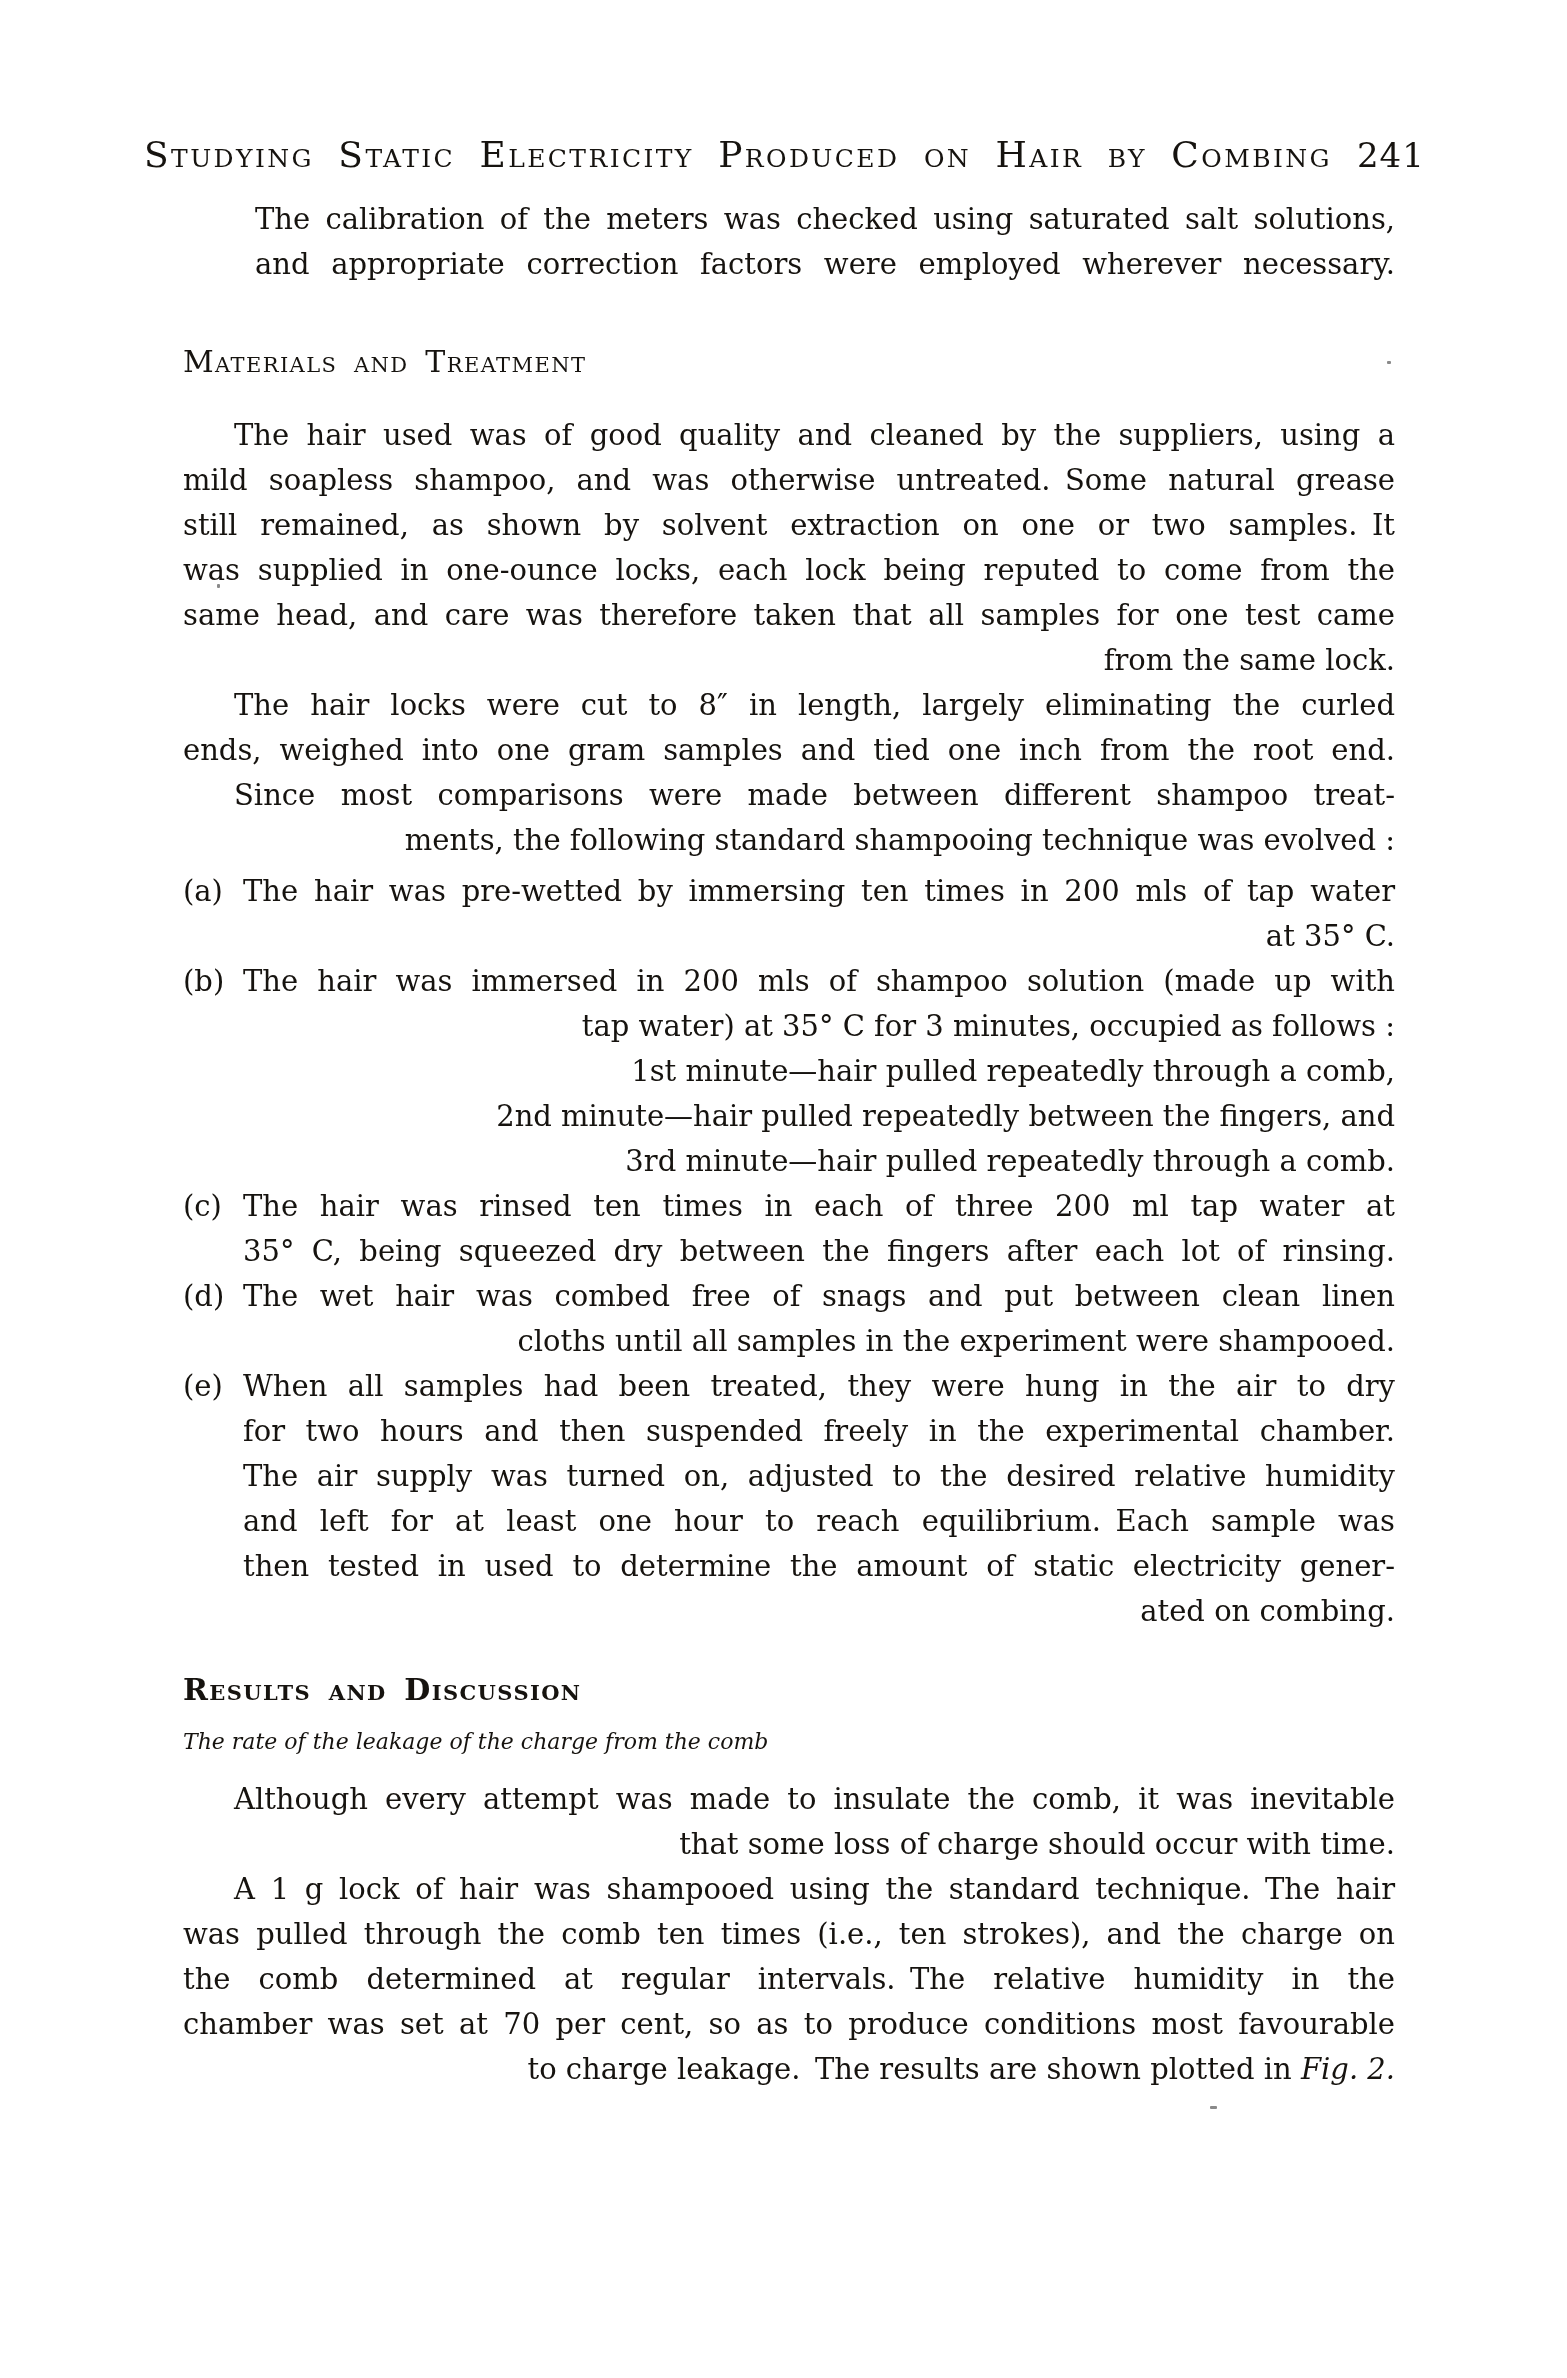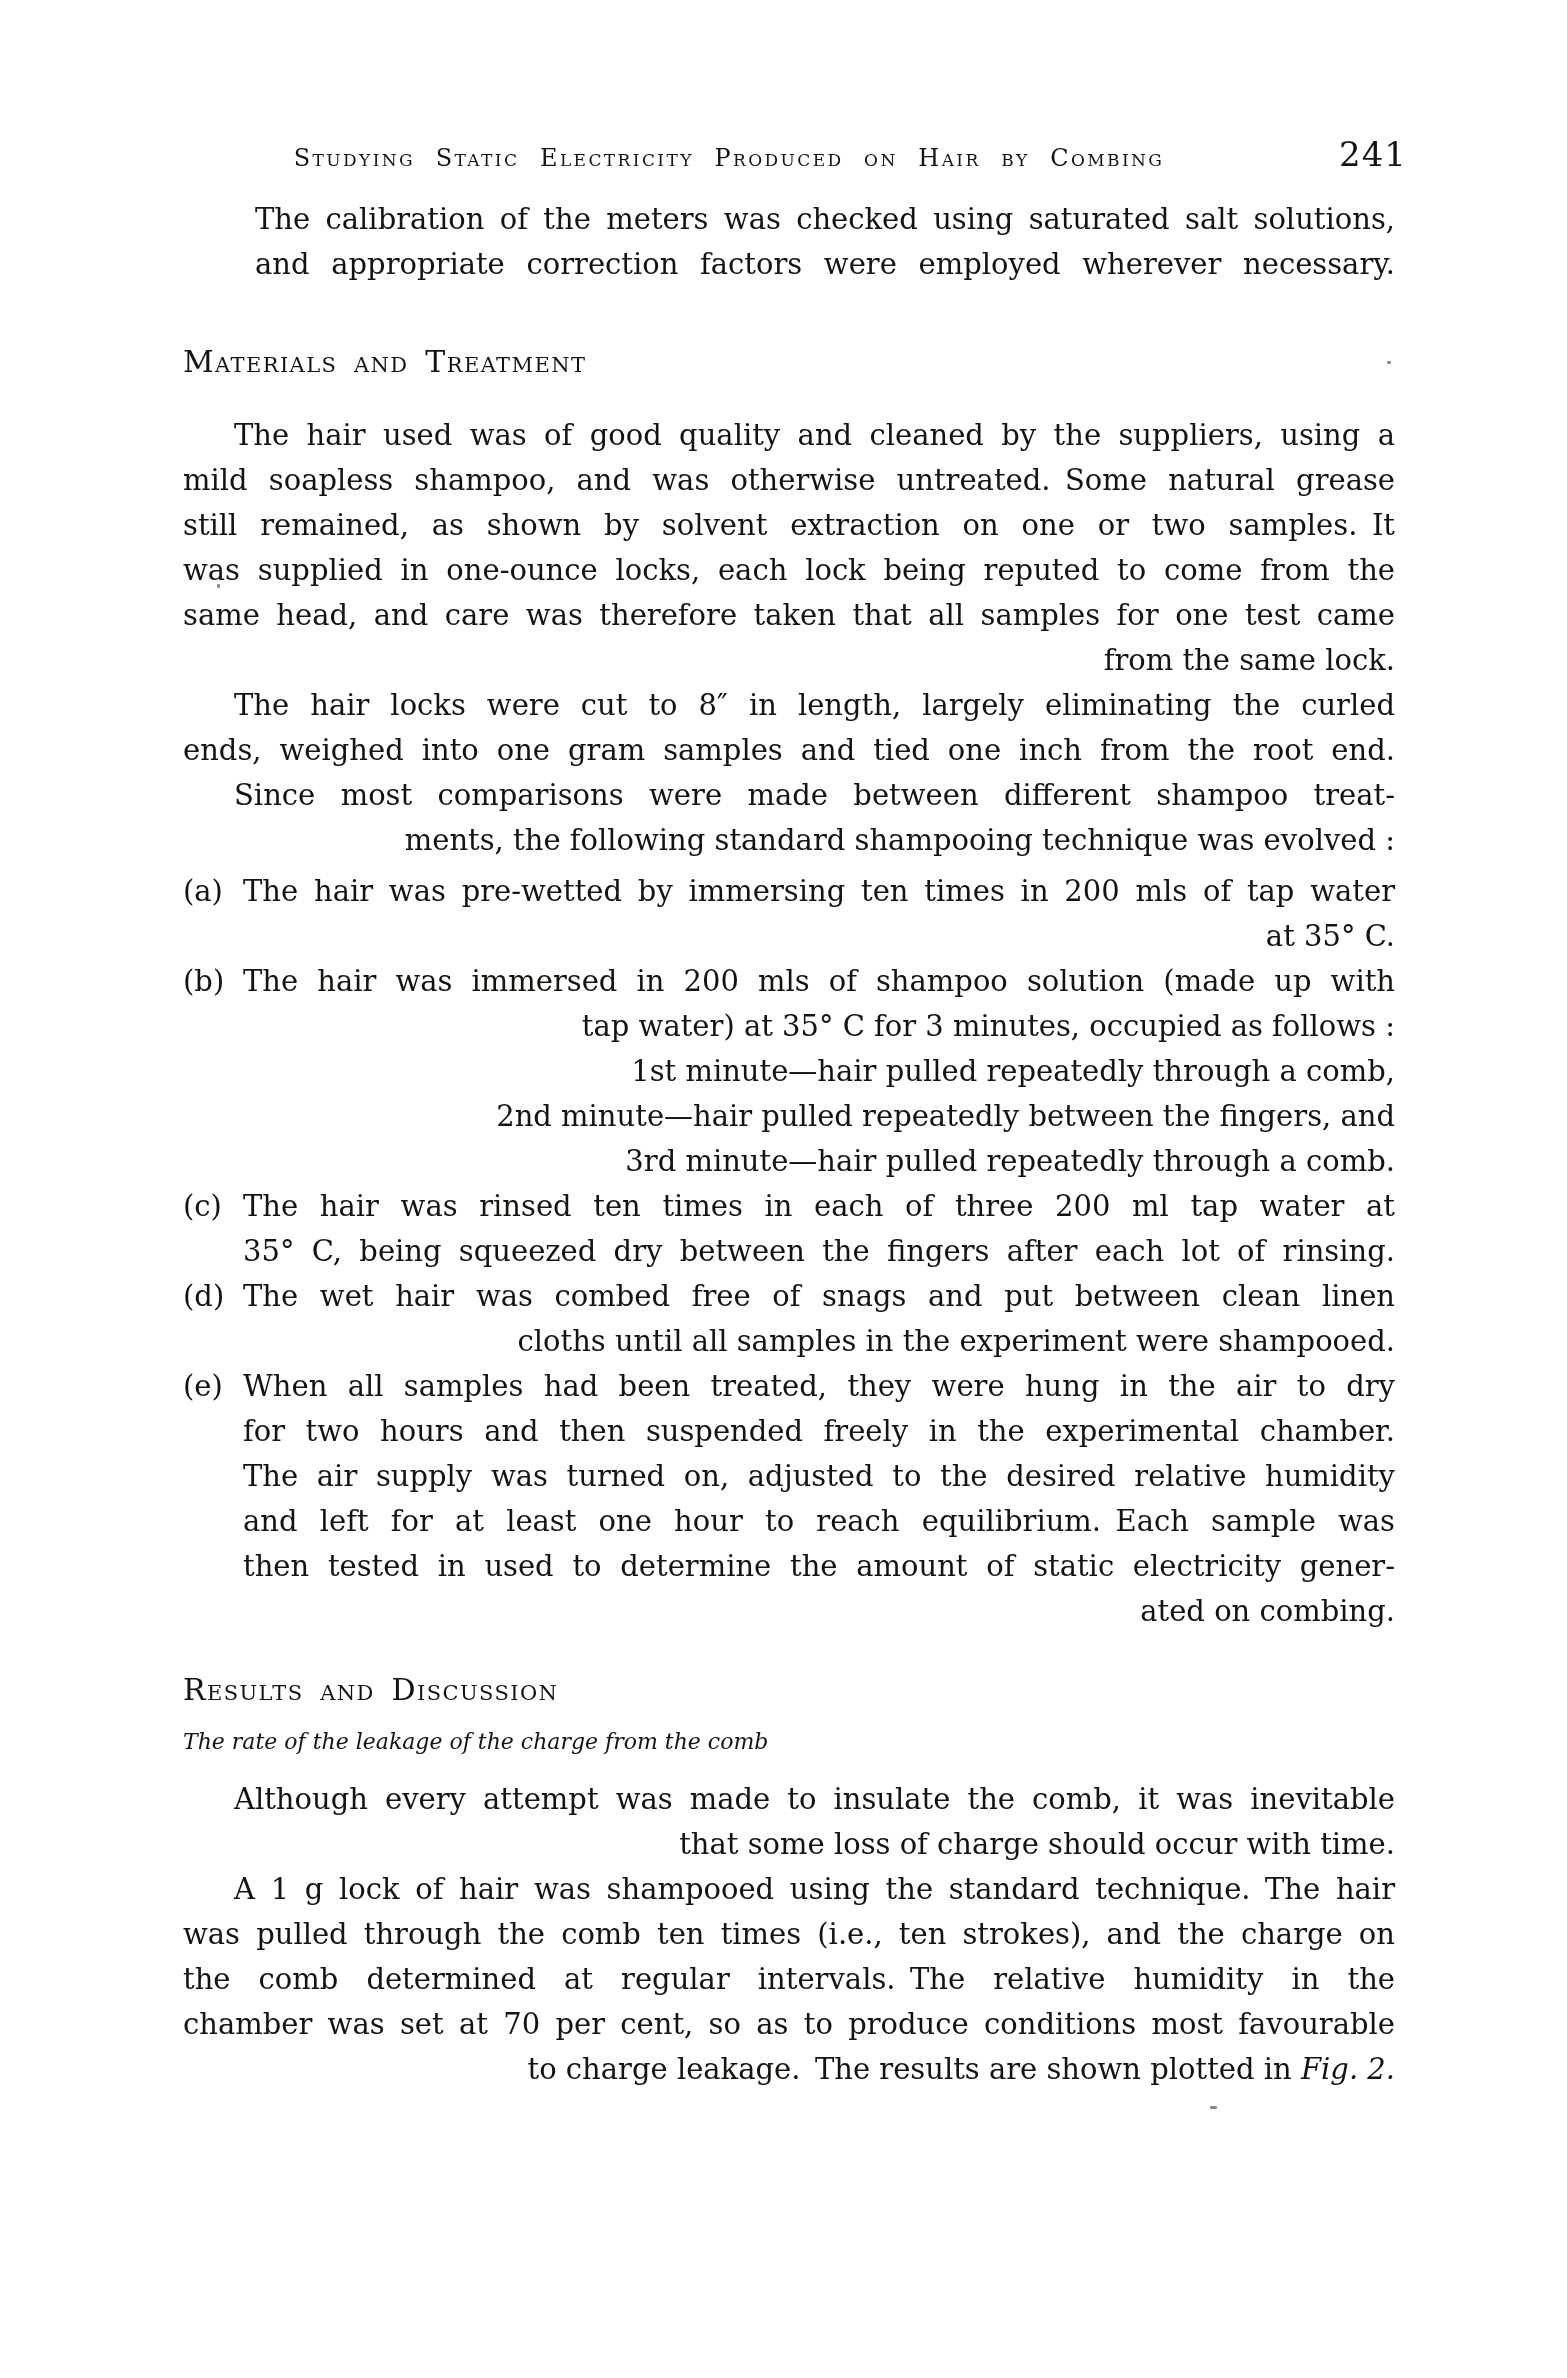--- a/index.html
+++ b/index.html
@@ -19,21 +19,21 @@
     left: 144px;
     right: 161px;
     top: 134px;
     display: flex;
     align-items: baseline;
   }
   .rh-title {
     flex: 1;
     text-align: center;
     font-variant: small-caps;
-    font-size: 24px;
+    font-size: 36px;
     letter-spacing: 2.4px;
     word-spacing: 10.6px;
     white-space: nowrap;
   }
   .rh-page-number {
     font-size: 34px;
     margin-left: 25px;
     letter-spacing: 1px;
   }
   
@@ -53,21 +53,21 @@
     font-variant: small-caps;
     font-weight: normal;
     font-size: 30px;
     letter-spacing: 1.4px;
     word-spacing: 5.8px;
     text-align: left;
     margin: 0;
     line-height: 45px;
   }
   .heading-materials { margin-top: 52px; margin-bottom: 29px; }
-  .heading-results  { margin-top: 33px; margin-bottom: 7.7px; }
+  .heading-results  { margin-top: 33px; margin-bottom: 7.7px; font-weight: bold; }
   .subheading {
     font-style: italic;
     font-size: 22px;
     line-height: 45px;
     margin: 0 0 12.5px 0;
   }
   .steps { margin-top: 5.8px; }
   .step { position: relative; padding-left: 60px; }
   .step-label { position: absolute; left: 0; top: 0; line-height: 45px; }
   .step .sub { padding-left: 51px; }

